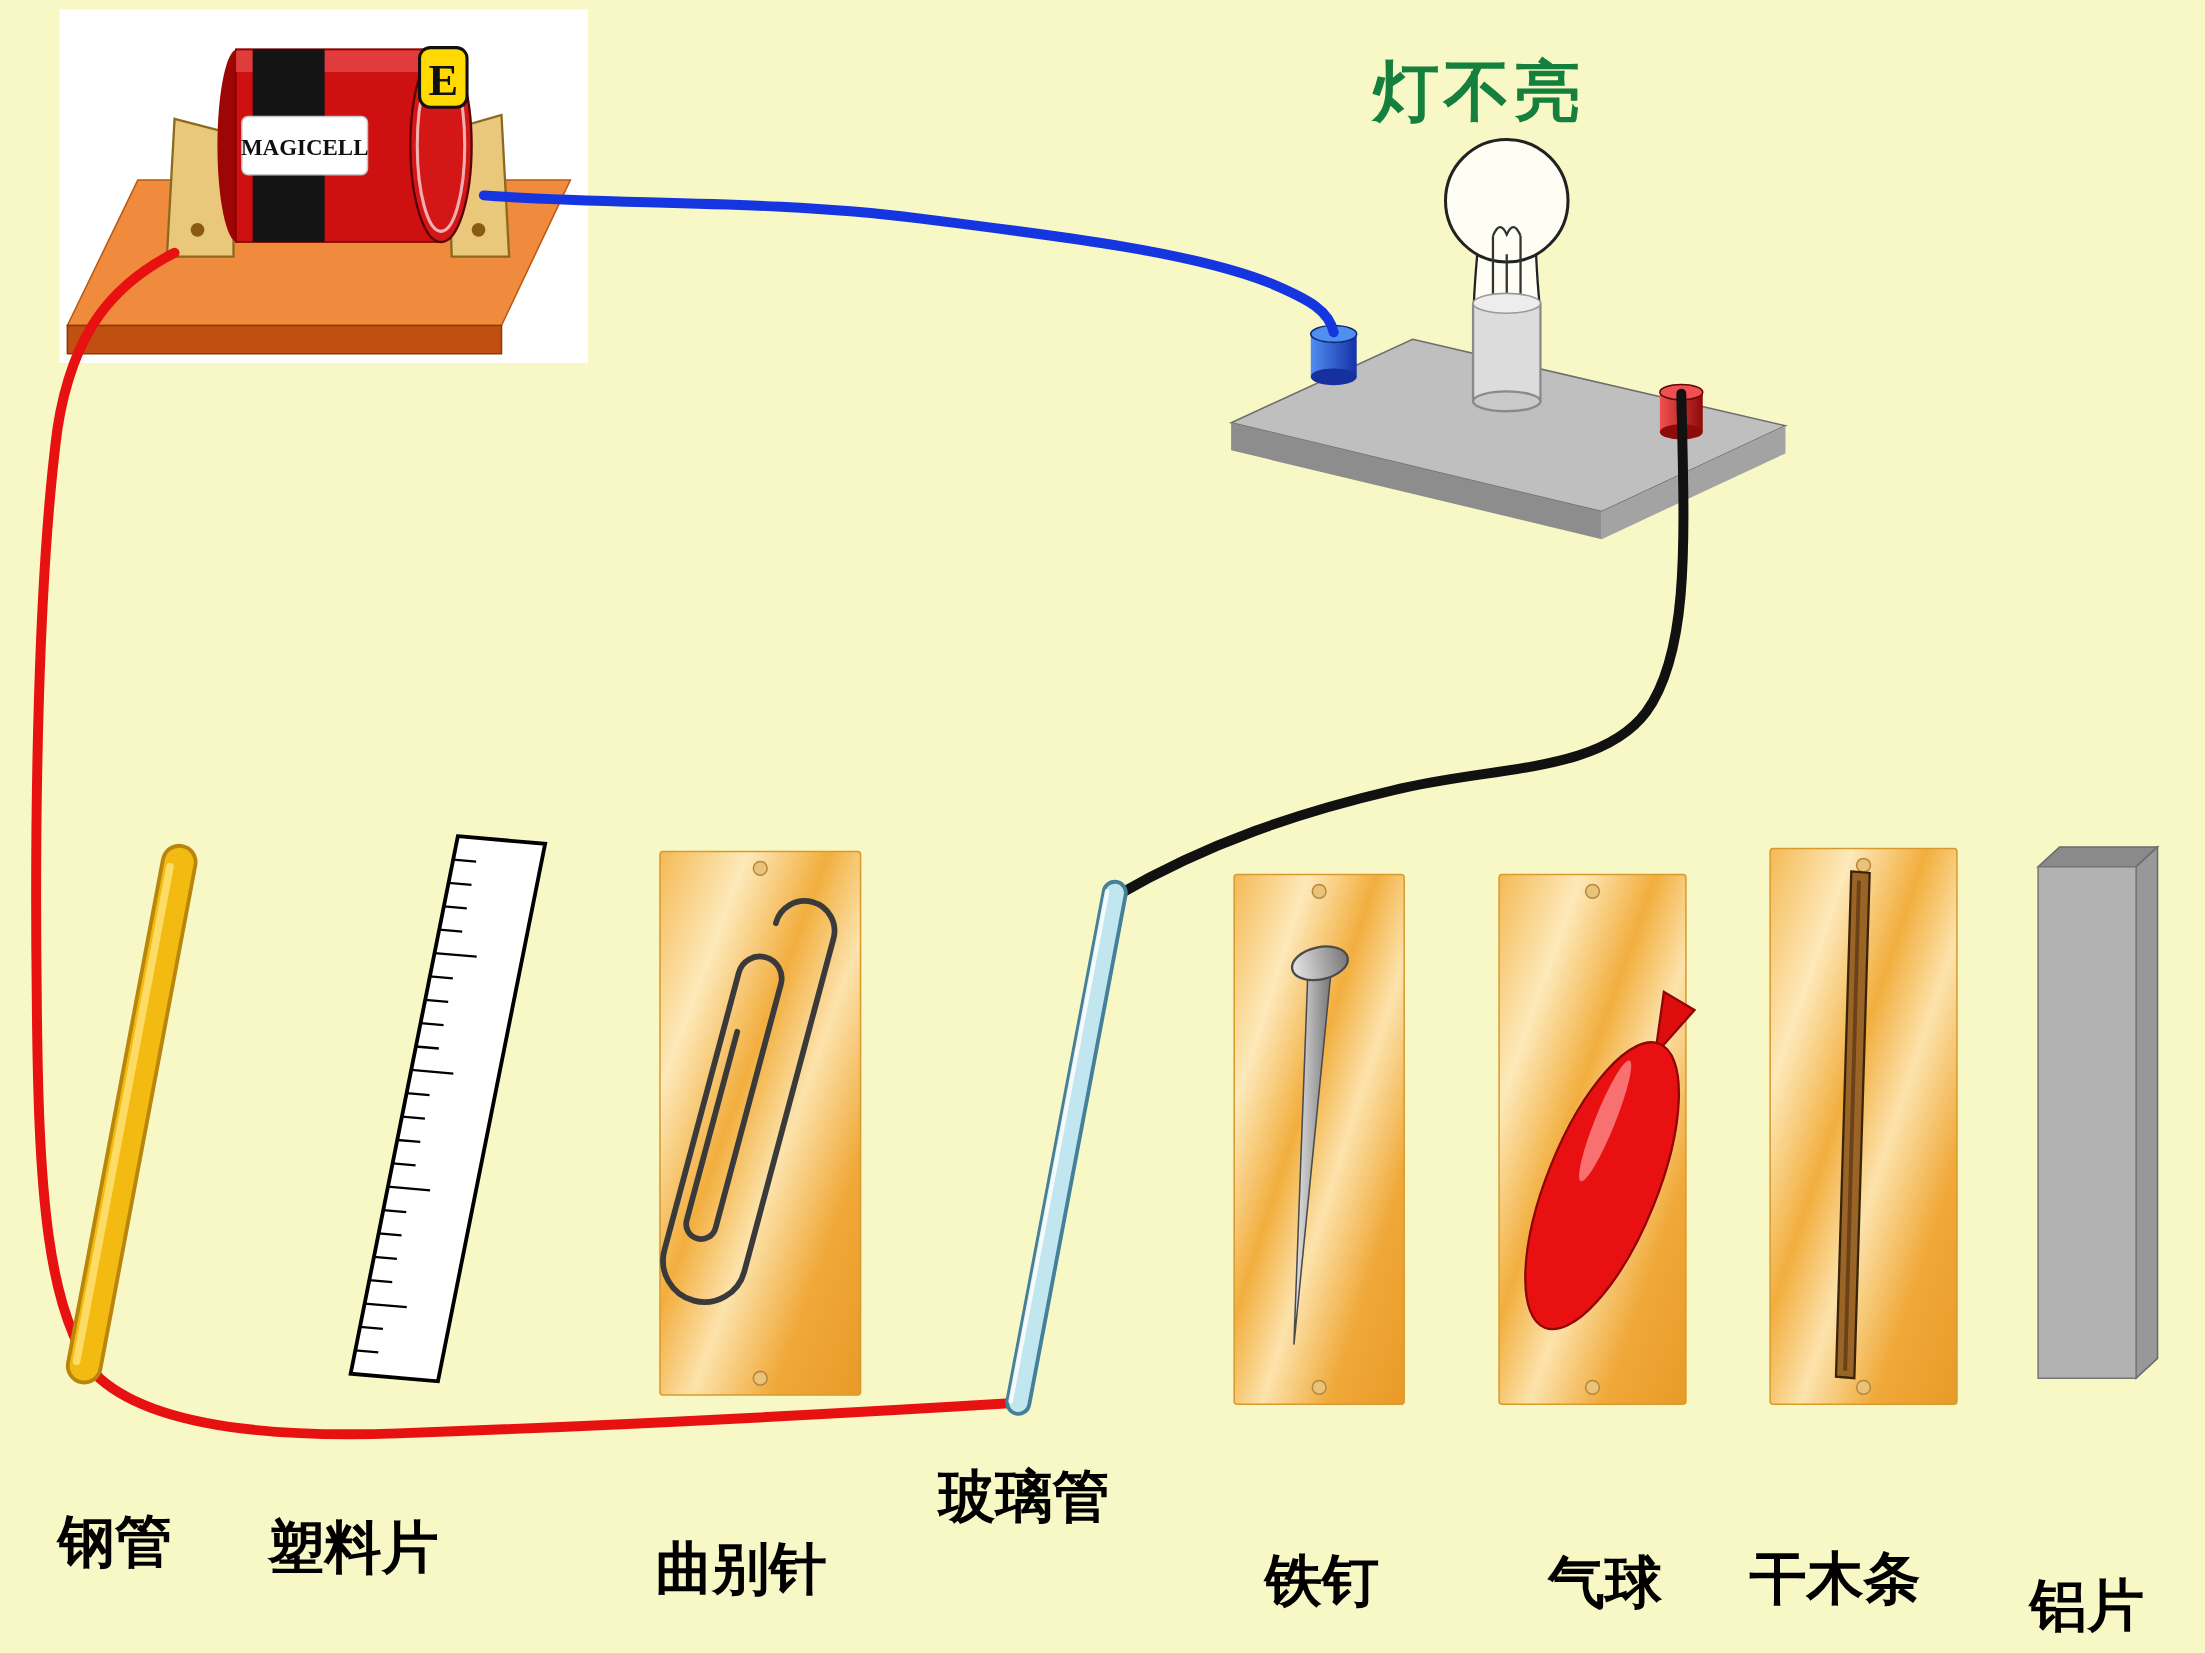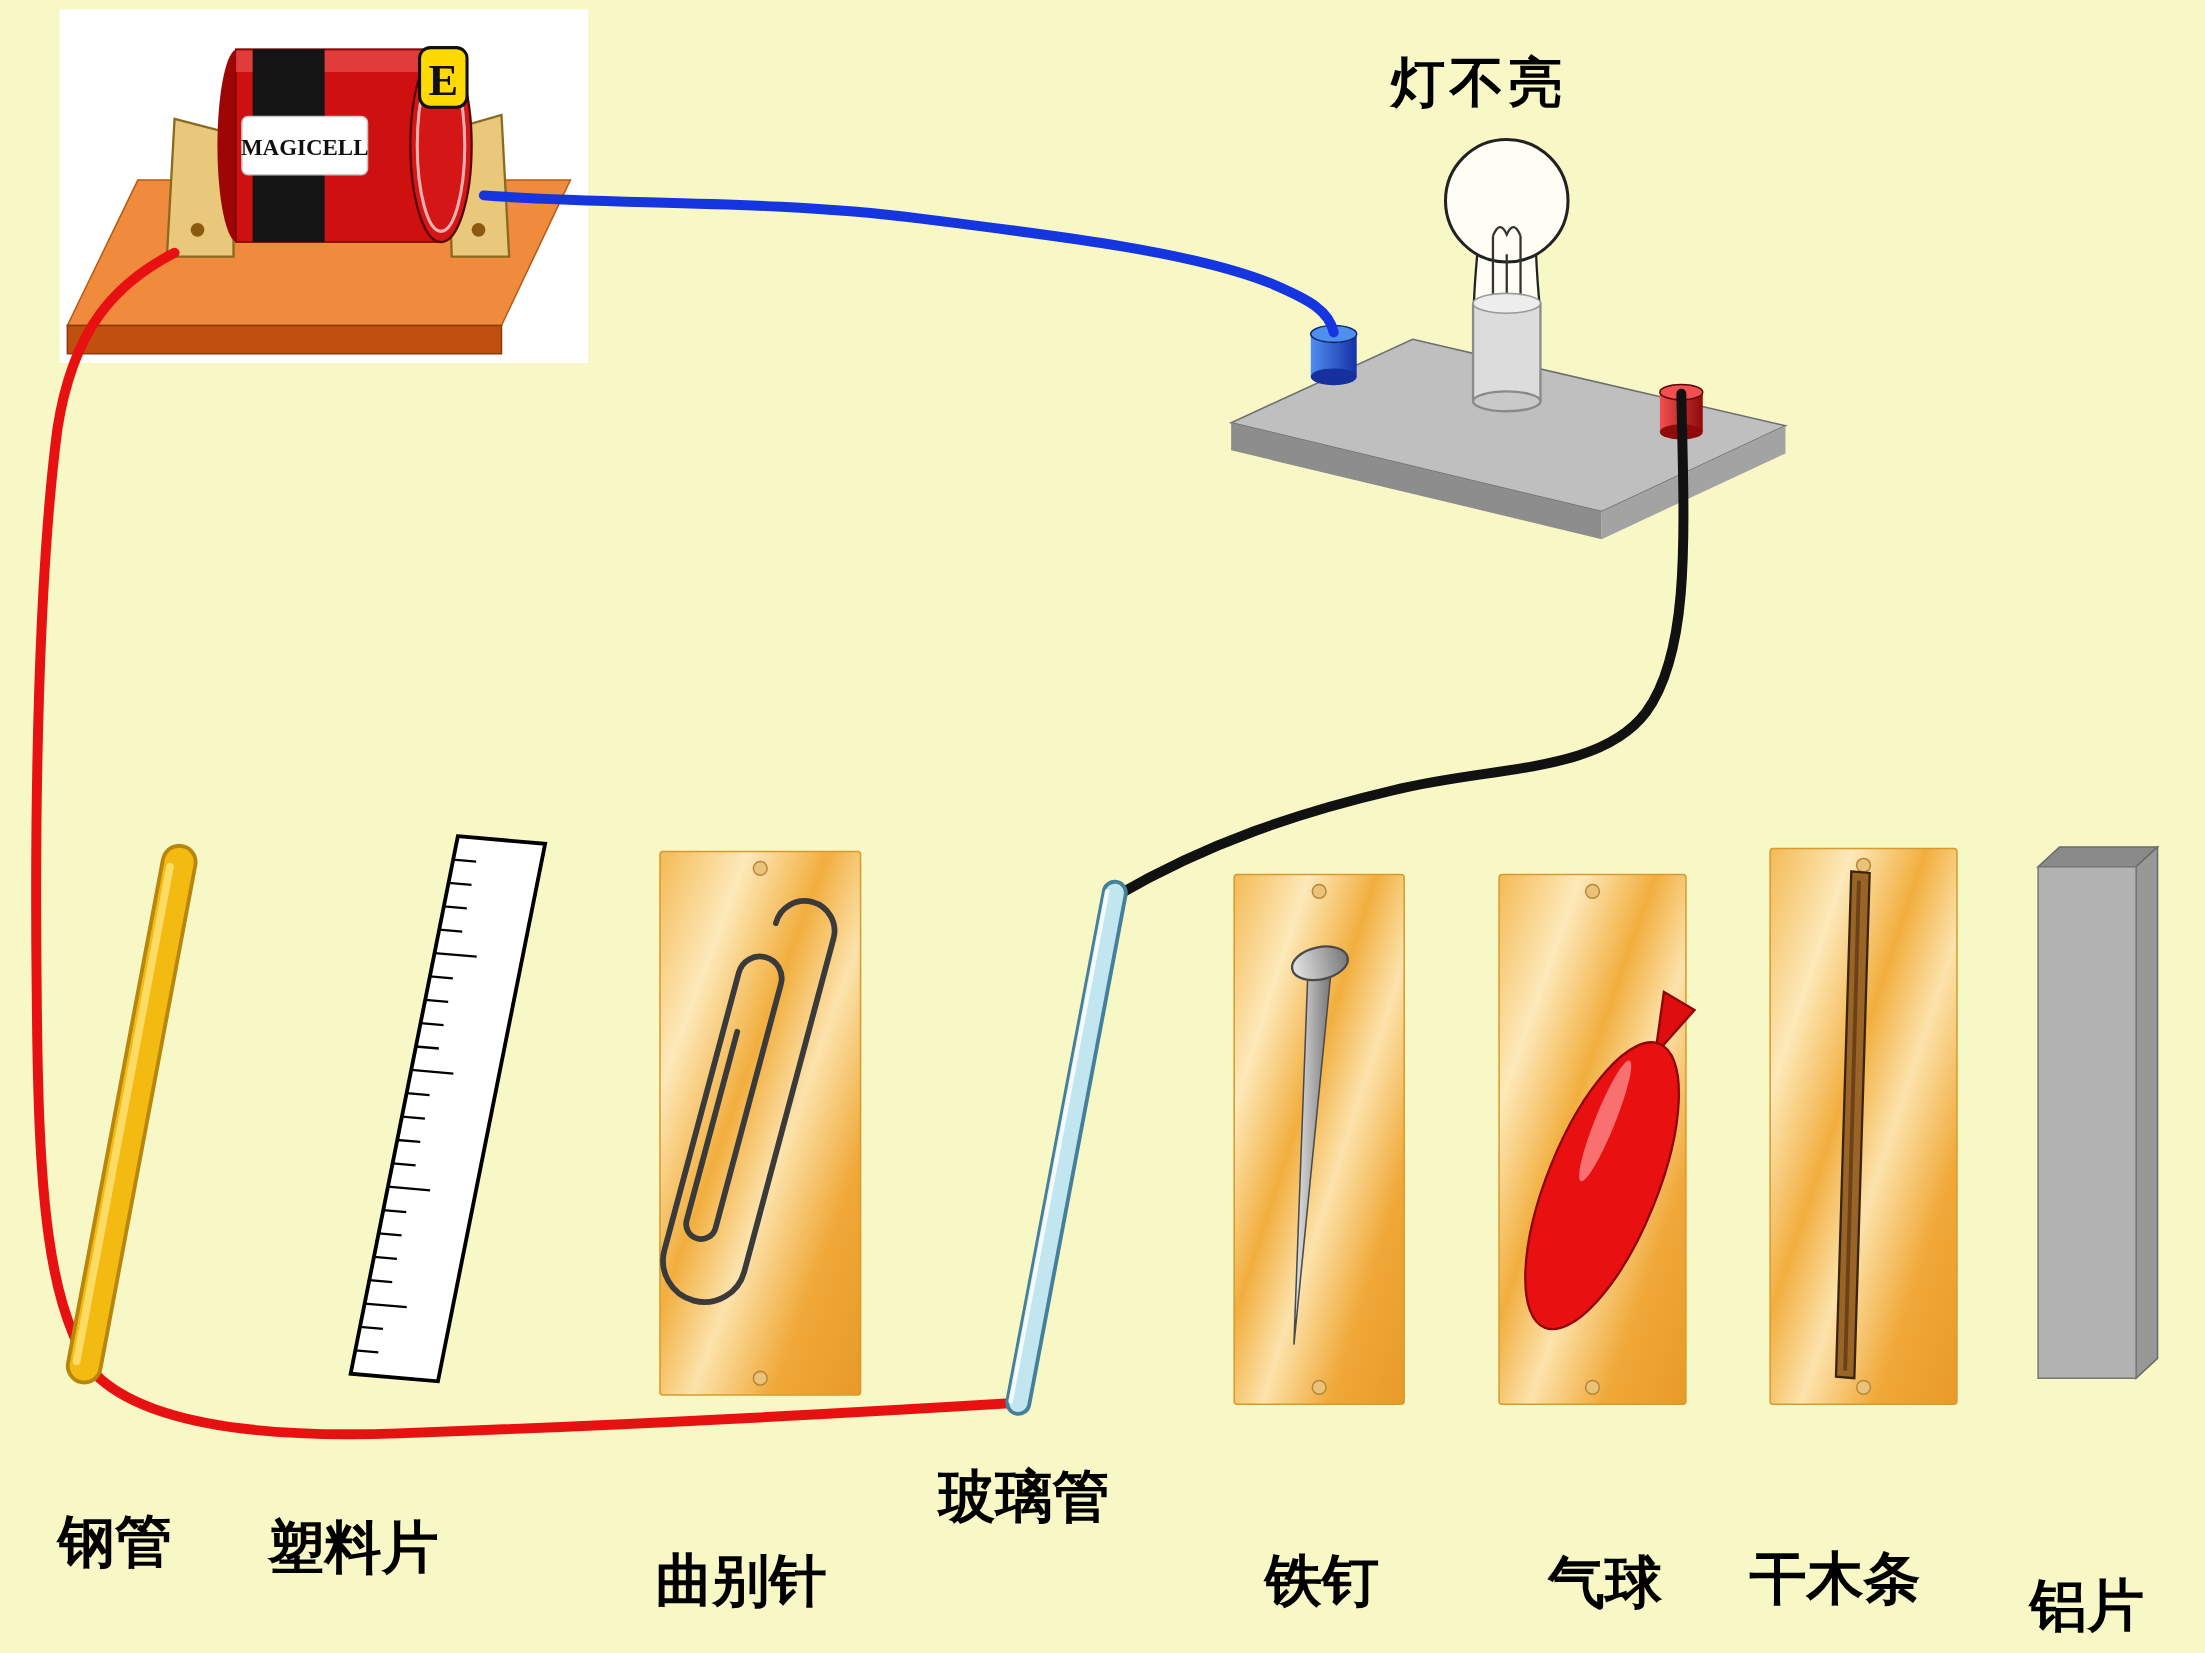--- a/index.html
+++ b/index.html
@@ -9,21 +9,21 @@
     font-family:"Liberation Sans", sans-serif;
   }
   .stage{position:absolute;left:0;top:0;width:2205px;height:1654px;}
   .item-label{
     position:absolute;transform:translateX(-50%);
     font-weight:700;font-size:57px;color:#000;white-space:nowrap;
     font-family:"Liberation Sans", sans-serif;
   }
   .status-text{
     position:absolute;transform:translateX(-50%);
-    font-weight:700;font-size:54px;color:#000000;white-space:nowrap;
+    font-weight:700;font-size:66px;color:#15803d;white-space:nowrap;
     letter-spacing:4.6px;
     font-family:"Liberation Sans", sans-serif;
   }
 </style>
 </head>
 <body>
 
 <svg class="stage" width="2205" height="1654" viewBox="0 0 2880 2160" xmlns="http://www.w3.org/2000/svg">
 
   <defs>
@@ -162,20 +162,20 @@
     <polygon points="2790,1132 2818,1106 2818,1774 2790,1800" fill="#989898" stroke="#6A6A6A" stroke-width="2"></polygon>
     <rect x="2662" y="1132" width="128" height="668" fill="#B2B2B2" stroke="#777" stroke-width="2"></rect>
   </g>
 </svg>
 
 <div class="status-text" style="left:1479px;top:47px;">灯不亮</div>
 
 <div>
   <div class="item-label" style="left:115px;top:1504px;">钢管</div>
   <div class="item-label" style="left:353px;top:1510px;">塑料片</div>
-  <div class="item-label" style="left:741px;top:1531px;margin-top:12px;">曲别针</div>
+  <div class="item-label" style="left:741px;top:1531px;">曲别针</div>
   <div class="item-label" style="left:1024px;top:1459px;">玻璃管</div>
   <div class="item-label" style="left:1322px;top:1543px;font-family:Liberation Mono, monospace;">铁钉</div>
   <div class="item-label" style="left:1571px;top:1545px;margin-left:34px;">气球</div>
   <div class="item-label" style="left:1835px;top:1541px;text-align:right;">干木条</div>
   <div class="item-label" style="left:2087px;top:1568px;">铝片</div>
 </div>
 
 
 </body></html>

